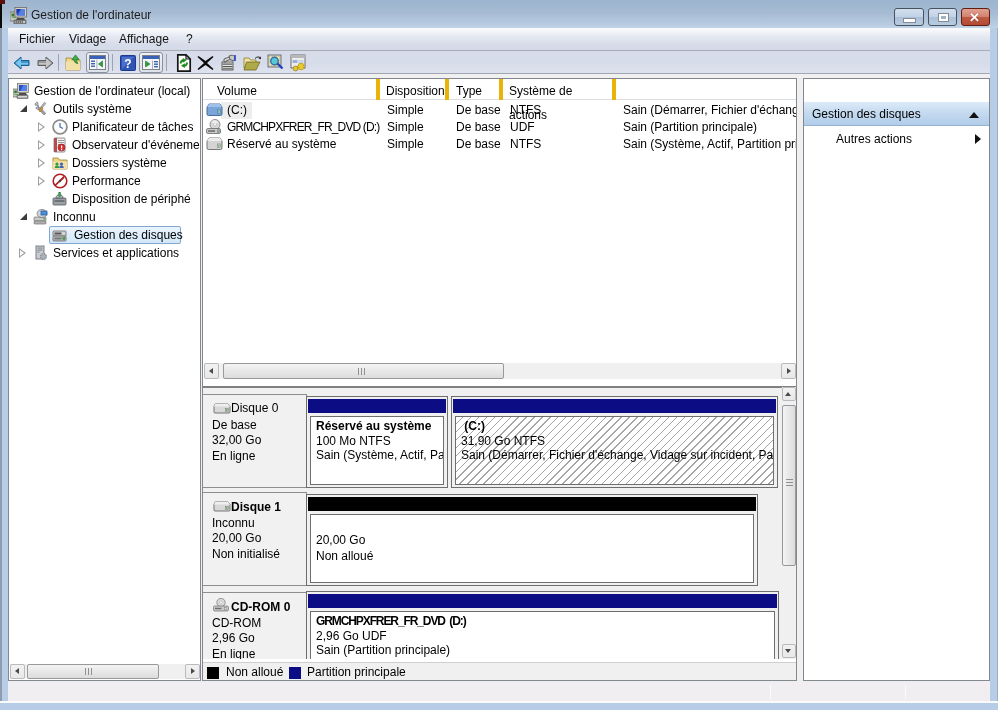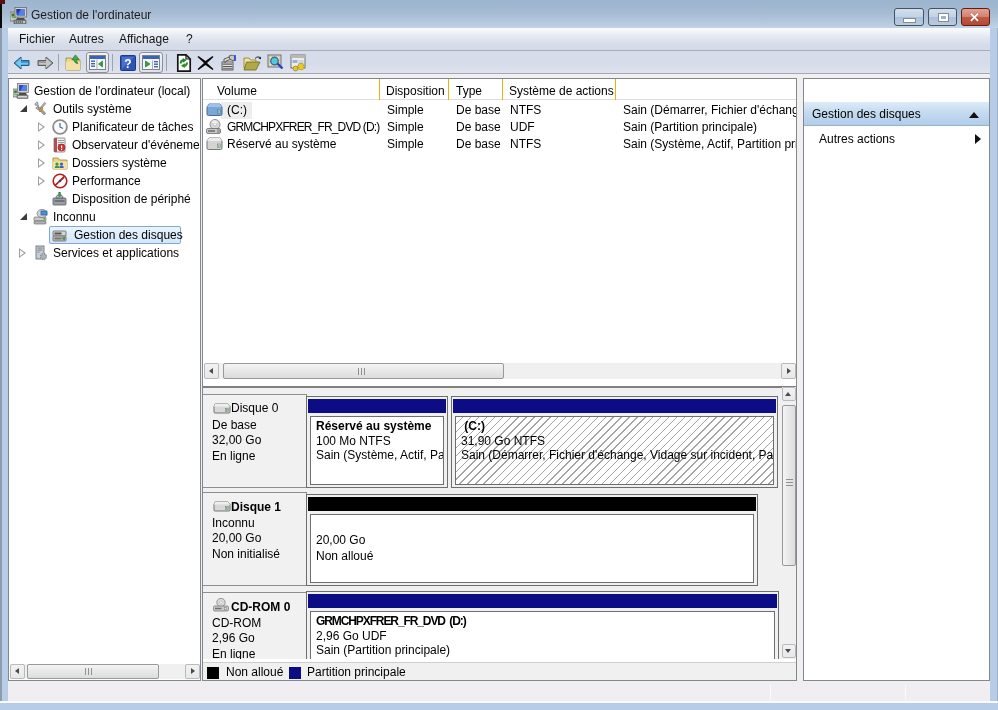--- a/index.html
+++ b/index.html
@@ -54,21 +54,21 @@
 .colw:after { content:""; position:absolute; left:-6px; top:-3px; width:0; height:0; border-top:3px solid transparent; border-bottom:3px solid transparent; border-left:4px solid #fff; }
 #seltree { position:absolute; left:40px; top:147px; width:132px; height:18px; background:linear-gradient(to bottom,#eaf4fd,#d2e7f9); border:1px solid #84a7cf; border-radius:2px; }
 
 .sb { position:absolute; background:#f0f0f0; }
 .sbbtn { position:absolute; background:linear-gradient(to bottom,#f2f2f2,#e8e8e8); border:1px solid #b9babc; border-radius:2px; }
 .sbthumbH { position:absolute; background:linear-gradient(to bottom,#f4f4f4,#dcdcdc); border:1px solid #98999b; border-radius:2px; }
 .sbthumbV { position:absolute; background:linear-gradient(to right,#f4f4f4,#dcdcdc); border:1px solid #98999b; border-radius:2px; }
 .grip { position:absolute; }
 .arr { position:absolute; width:0; height:0; }
 
-.vh { position:absolute; top:0; height:21px; line-height:24px; border-right:1px solid #eab308; padding-left:6px; }
+.vh { position:absolute; top:0; height:21px; line-height:24px; border-right:4px solid #eab308; padding-left:6px; }
 #vheader { position:absolute; left:0; top:0; width:593px; height:21px; border-bottom:1px solid #dcdfe1; background:#fff; }
 .vrow { position:absolute; white-space:nowrap; }
 .vtxt { position:absolute; top:0; height:17px; line-height:17px; }
 
 #dsplit { position:absolute; left:0; top:307px; width:593px; height:2px; background:#808080; }
 #dpane { position:absolute; left:0; top:309px; width:593px; height:271px; background:#f0f0f0; overflow:hidden; }
 .dlabel { position:absolute; left:7px; width:105px; background:#f1f1f1; border:1px solid #8e8e8e; }
 .dlabel div { position:absolute; left:6px; white-space:nowrap; }
 .pbox { position:absolute; border:1px solid #6e6e6e; background:#f0f0f0; }
 .pbar { position:absolute; left:1px; top:2px; right:1px; height:14px; }
@@ -114,21 +114,21 @@
       <div class="glyph"></div>
     </div>
   <div class="winbtn" id="btnmax">
       <div class="glyph"></div>
     </div>
   <div class="winbtn" id="btnclose">
       <div class="glyph">✕</div>
     </div>
   <div class="abs" id="menubar">
     <div class="mi" style="left:11px">Fichier</div>
-    <div class="mi" style="left:61px">Autres</div>
+    <div class="mi" style="left:61px">Vidage</div>
     <div class="mi" style="left:111px">Affichage</div>
     <div class="mi" style="left:178px">?</div>
   </div>
   <div class="abs" id="menusep"></div>
   <div class="abs" id="toolbar">
     <svg class="ticon" style="left:4px;top:4px" width="20" height="16" viewBox="0 0 20 16">
       <path d="M9 2 L9 5.5 L17 5.5 L17 10.5 L9 10.5 L9 14 L2 8 Z" fill="#3b97d3" stroke="#1b5e8c" stroke-width="1"></path>
       <path d="M9 3.2 L3.6 8 L9 12.8 L9 9.5 L16 9.5 L16 8 L9 8 Z" fill="#7cc4ea"></path>
     </svg>
     <svg class="ticon" style="left:27px;top:4px" width="20" height="16" viewBox="0 0 20 16">
@@ -479,21 +479,21 @@
       <div class="lsq" style="left:4px;background:#000"></div>
       <div class="abs" style="left:23px;top:0;line-height:19px">Non alloué</div>
       <div class="lsq" style="left:86px;background:#0c0c84"></div>
       <div class="abs" style="left:104px;top:0;line-height:19px">Partition principale</div>
     </div>
   </div>
   <div class="panel" id="actpanel">
     <div id="actblue">Gestion des disques
       <div class="arr" style="right:10px;top:10px;border-left:5px solid transparent;border-right:5px solid transparent;border-bottom:6px solid #111"></div>
     </div>
-    <div id="actautres"><span style="margin-left:15px">Autres actions</span>
+    <div id="actautres"><span style="margin-left:32px">Autres actions</span>
       <div class="arr" style="right:8px;top:7px;border-top:5px solid transparent;border-bottom:5px solid transparent;border-left:6px solid #111"></div>
     </div>
   </div>
   </div>
   <div class="abs" id="statusbar">
     <div class="sdiv" style="left:762px"></div>
     <div class="sdiv" style="left:897px"></div>
   </div>
   <div class="abs" id="borderL"></div>
   <div class="abs" id="borderR"></div>

